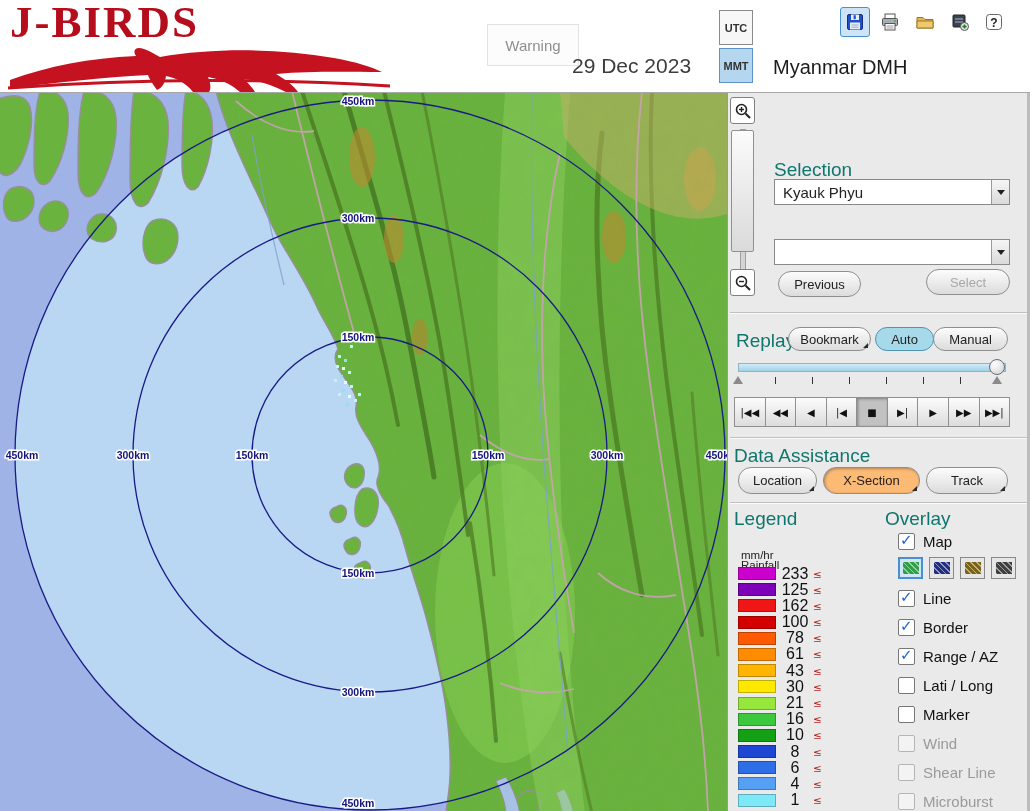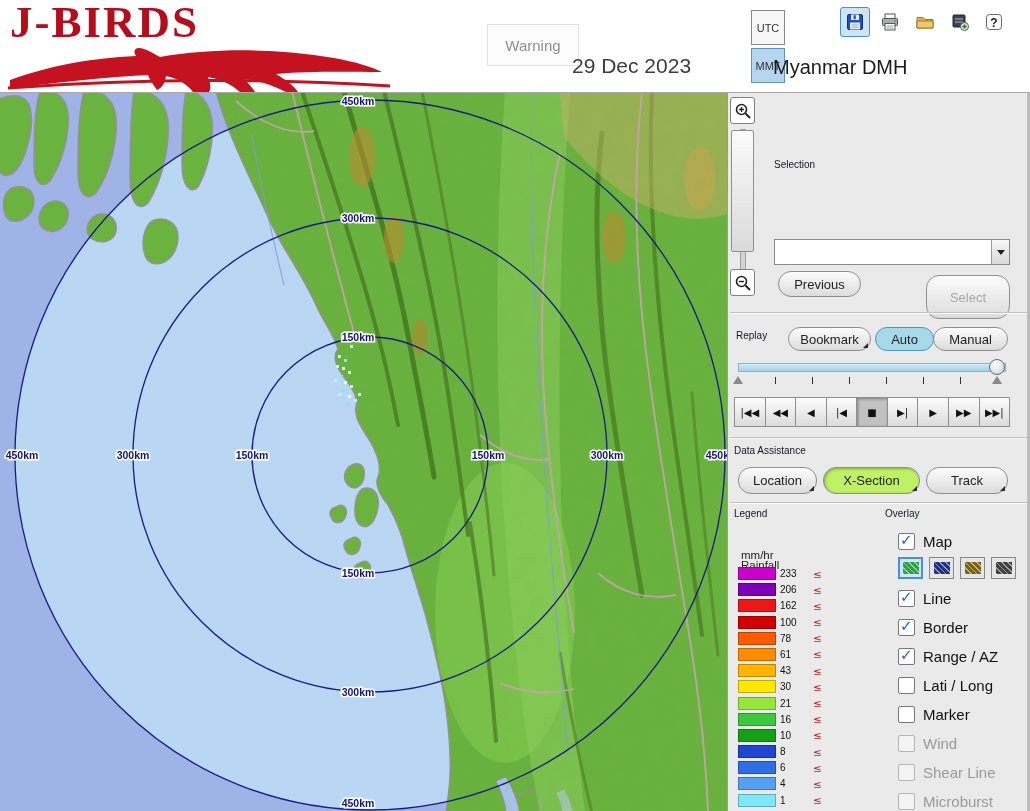--- a/index.html
+++ b/index.html
@@ -8,21 +8,21 @@
 
   
   .header{position:absolute;left:0;top:0;width:1030px;height:93px;background:#fff;border-bottom:1px solid #a8a8a8}
   .logo-title{position:absolute;left:10px;top:-4px;font-family:"Liberation Serif",serif;font-weight:bold;font-size:45px;letter-spacing:2px;color:#b50d1c}
   .logo-tag{position:absolute;left:216px;top:10px;color:#c4111e;font-weight:bold;font-size:13px;line-height:15px}
   .logo-tag .t2{word-spacing:7px}
   .eagle{position:absolute;left:4px;top:36px;width:392px;height:56px}
   .warning{position:absolute;left:487px;top:24px;width:92px;height:42px;background:#fcfcfc;border:1px solid #e2e2e2;color:#8f8f8f;font-size:15px;display:flex;align-items:center;justify-content:center}
   .clock-time{position:absolute;left:572px;top:2px;font-size:38px;color:#3d3d3d}
   .clock-date{position:absolute;left:572px;top:54px;font-size:21px;color:#3d3d3d}
-  .tz-btn{position:absolute;left:751px;width:34px;height:35px;font-size:11px;font-weight:normal;color:#333;background:#f7f7f7;border:1px solid #8a8a8a;display:flex;align-items:center;justify-content:center;cursor:default}
+  .tz-btn{position:absolute;left:719px;width:34px;height:35px;font-size:11px;font-weight:bold;color:#333;background:#f7f7f7;border:1px solid #8a8a8a;display:flex;align-items:center;justify-content:center;cursor:default}
   .tz-utc{top:10px}.tz-mmt{top:48px}
   .tz-btn.selected{background:#b4d6ee;border-color:#5c93c4}
   .tool{position:absolute;top:7px;width:30px;height:30px;border:1px solid transparent;border-radius:3px;display:flex;align-items:center;justify-content:center}
   .tool.selected{background:#cde3f6;border-color:#4a8fd0}
   .station{position:absolute;left:773px;top:56px;font-size:20px;color:#1c1c1c}
 
   
   .map{position:absolute;left:0;top:93px;width:727px;height:718px;background:#9fb3e6}
   .map svg{display:block}
 
@@ -32,48 +32,48 @@
   .zoom-btn{position:absolute;left:2px;width:25px;height:27px;background:#fff;border:1px solid #808080;border-radius:3px;display:flex;align-items:center;justify-content:center}
   .zoom-in{top:4px}.zoom-out{top:176px}
   .zoom-track{position:absolute;left:12px;top:36px;width:6px;height:164px;background:#d4d4d4;border:1px solid #a0a0a0}
   .zoom-thumb{position:absolute;left:3px;top:37px;width:23px;height:122px;background:linear-gradient(#fbfbfb,#dadada);border:1px solid #909090;border-radius:2px}
 
   .range-box{position:absolute;left:45px;top:2px;width:254px;height:56px;background:#fff;border:1px solid #c6c6c6}
   .range-divider{position:absolute;left:116px;top:1px;width:1px;height:52px;background:#b0b0b0}
   .range-label{position:absolute;left:130px;top:6px;font-size:13px;color:#3a3a3a}
   .range-value{position:absolute;right:30px;top:24px;font-size:21px;color:#111}
 
-  .panel-label{position:absolute;font-size:10px;color:#0f172a}
+  .panel-label{position:absolute;font-size:19px;color:#0f766e}
   .dd{position:absolute;left:46px;width:236px;height:26px;background:#fff;border:1px solid #8a8a8a}
   .dd-text{position:absolute;left:8px;top:4px;font-size:15px;color:#222;white-space:nowrap}
   .dd-btn{position:absolute;right:0;top:0;width:18px;height:24px;background:linear-gradient(#f6f6f6,#dadada);border-left:1px solid #9a9a9a;display:flex;align-items:center;justify-content:center}
   .dd-arrow{width:0;height:0;border-left:4px solid transparent;border-right:4px solid transparent;border-top:5px solid #222}
 
   .gbtn{position:absolute;background:linear-gradient(#fcfcfc,#dcdcdc);border:1px solid #8f8f8f;border-radius:13px;font-size:13px;color:#222;display:flex;align-items:center;justify-content:center}
   .gbtn.disabled{color:#a8a8a8}
-  .gbtn.pressed{background:#bef264;box-shadow:inset 1px 1px 3px rgba(0,0,0,.3)}
+  .gbtn.pressed{background:#fdba74;box-shadow:inset 1px 1px 3px rgba(0,0,0,.3)}
   .gbtn.active{background:#a6d9ea;border-color:#4f96b4}
   .corner::after{content:"";position:absolute;right:2px;bottom:2px;border-left:5px solid transparent;border-bottom:5px solid #2b2b2b}
 
   .sep{position:absolute;left:2px;width:297px;border-top:1px solid #c0c0c0;border-bottom:1px solid #fafafa}
 
   .rslider-track{position:absolute;left:10px;top:270px;width:268px;height:9px;background:linear-gradient(#d2ecf8,#9fd2e8);border:1px solid #8fb6c8}
   .rslider-thumb{position:absolute;left:261px;top:266px;width:16px;height:16px;border-radius:50%;background:radial-gradient(circle at 35% 30%,#fff,#cfcfcf);border:1px solid #60707e}
   .tick{position:absolute;top:284px;width:1px;height:7px;background:#333}
   .tri{position:absolute;top:283px;width:0;height:0;border-left:5px solid transparent;border-right:5px solid transparent;border-bottom:8px solid #8a8a8a}
 
   .pb-row{position:absolute;left:6px;top:304px;width:275px;height:30px;display:flex}
   .pb{flex:1;margin-right:-1px;background:linear-gradient(#fcfcfc,#dcdcdc);border:1px solid #8f8f8f;font-size:10px;color:#111;display:flex;align-items:center;justify-content:center;font-family:"DejaVu Sans",sans-serif}
   .pb.pressed{background:#c2c2c2;box-shadow:inset 1px 1px 3px rgba(0,0,0,.35)}
 
   .lg-unit{position:absolute;left:13px;font-size:11.5px;color:#222}
   .legend-scale{position:absolute;left:10px;top:474px;display:flex;flex-direction:column;gap:3.2px}
   .lg-row{display:flex;align-items:center;height:13px}
   .lg-chip{width:38px;height:13px;border:1px solid rgba(0,0,0,.25)}
-  .lg-val{width:30px;text-align:left;font-size:10px;color:#111;margin-left:4px}
+  .lg-val{width:30px;text-align:center;font-size:16px;color:#111;margin-left:4px}
   .lg-lte{font-size:10.5px;color:#b22222;margin-left:3px;font-family:"DejaVu Sans",sans-serif}
 
   .ov-row{position:absolute;left:170px;height:20px;display:flex;align-items:center;gap:8px}
   .cb{position:relative;width:17px;height:17px;background:#fff;border:1px solid #777;border-radius:2px;flex:none}
   .ov-row.checked .cb::after{content:"✓";position:absolute;left:1px;top:-3px;font-size:15px;font-weight:bold;color:#1b5fd0;font-family:"DejaVu Sans",sans-serif}
   .ov-label{font-size:15px;color:#111;white-space:nowrap}
   .ov-row.disabled .ov-label{color:#9a9a9a}
   .ov-row.disabled .cb{border-color:#b5b5b5;background:#f3f3f3}
   .swatches{position:absolute;left:170px;top:464px;display:flex;gap:6px}
   .swatch{width:25px;height:22px;border:1px solid #888;background:#e6e6e6;display:flex;align-items:center;justify-content:center}
@@ -280,28 +280,34 @@
     <div class="zoom-btn zoom-out">
       <svg width="18" height="18" viewBox="0 0 18 18">
         <circle cx="7.5" cy="7.5" r="5" fill="none" stroke="#222" stroke-width="1.6"></circle>
         <line x1="11.5" y1="11.5" x2="16" y2="16" stroke="#222" stroke-width="2"></line>
         <line x1="5" y1="7.5" x2="10" y2="7.5" stroke="#222" stroke-width="1.4"></line>
       </svg>
     </div>
 
 
     <div class="panel-label" style="left:46px;top:66px">Selection</div>
+    <div class="dd" style="top:86px">
+      <span class="dd-text">Kyauk Phyu</span>
+      <span class="dd-btn">
+          <i class="dd-arrow"></i>
+        </span>
+    </div>
     <div class="dd" style="top:146px">
       <span class="dd-text"></span>
       <span class="dd-btn">
           <i class="dd-arrow"></i>
         </span>
     </div>
     <div class="gbtn" style="left:50px;top:178px;width:83px;height:26px">Previous</div>
-    <div class="gbtn disabled" style="left:198px;top:182px;width:84px;height:44px">Select</div>
+    <div class="gbtn disabled" style="left:198px;top:176px;width:84px;height:26px">Select</div>
 
     <div class="sep" style="top:219px"></div>
 
     <div class="panel-label" style="left:8px;top:237px">Replay</div>
     <div class="gbtn corner" style="left:60px;top:234px;width:83px;height:24px">Bookmark</div>
     <div class="gbtn active" style="left:147px;top:234px;width:59px;height:24px">Auto</div>
     <div class="gbtn" style="left:205px;top:234px;width:75px;height:24px">Manual</div>
 
     <div class="rslider-track"></div>
     <div class="rslider-thumb"></div>
@@ -340,21 +346,21 @@
     <div class="lg-unit" style="top:456px">mm/hr</div>
 
     <div class="legend-scale">
       <div class="lg-row">
           <span class="lg-chip" style="background: rgb(204, 0, 204);"></span>
           <span class="lg-val">233</span>
           <span class="lg-lte">≤</span>
         </div>
       <div class="lg-row">
           <span class="lg-chip" style="background: rgb(125, 0, 184);"></span>
-          <span class="lg-val">206</span>
+          <span class="lg-val">125</span>
           <span class="lg-lte">≤</span>
         </div>
       <div class="lg-row">
           <span class="lg-chip" style="background: rgb(240, 22, 22);"></span>
           <span class="lg-val">162</span>
           <span class="lg-lte">≤</span>
         </div>
       <div class="lg-row">
           <span class="lg-chip" style="background: rgb(212, 0, 0);"></span>
           <span class="lg-val">100</span>

